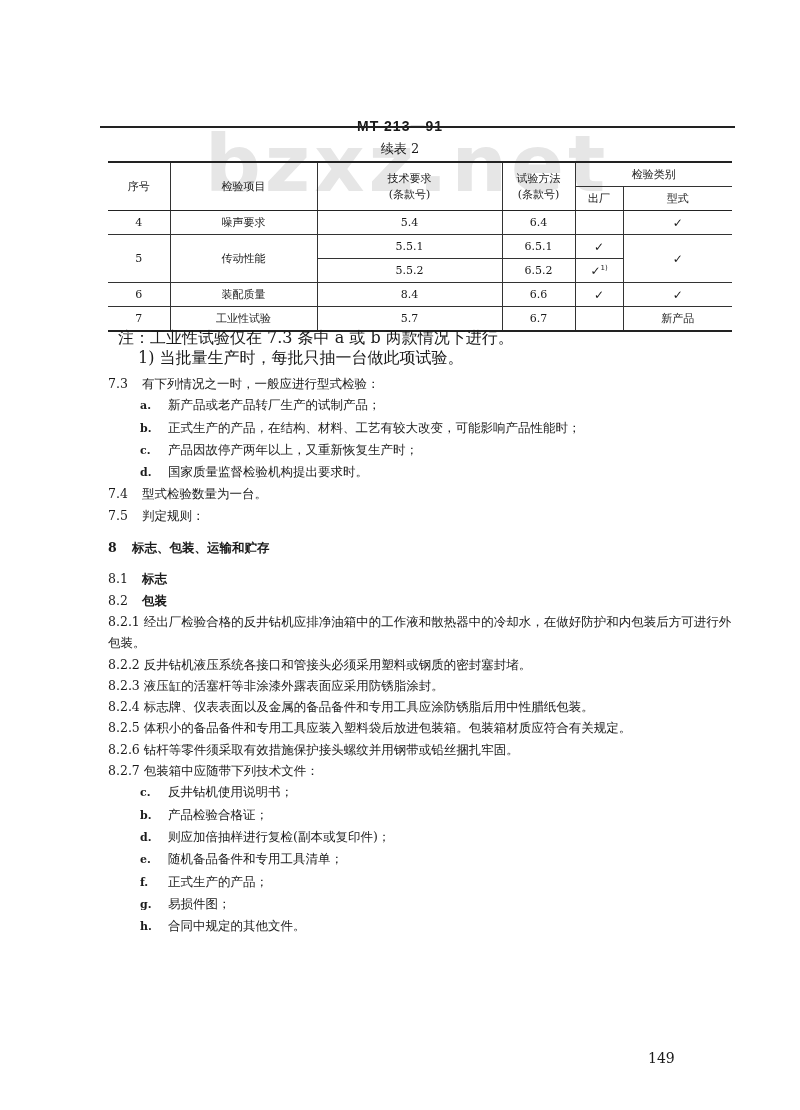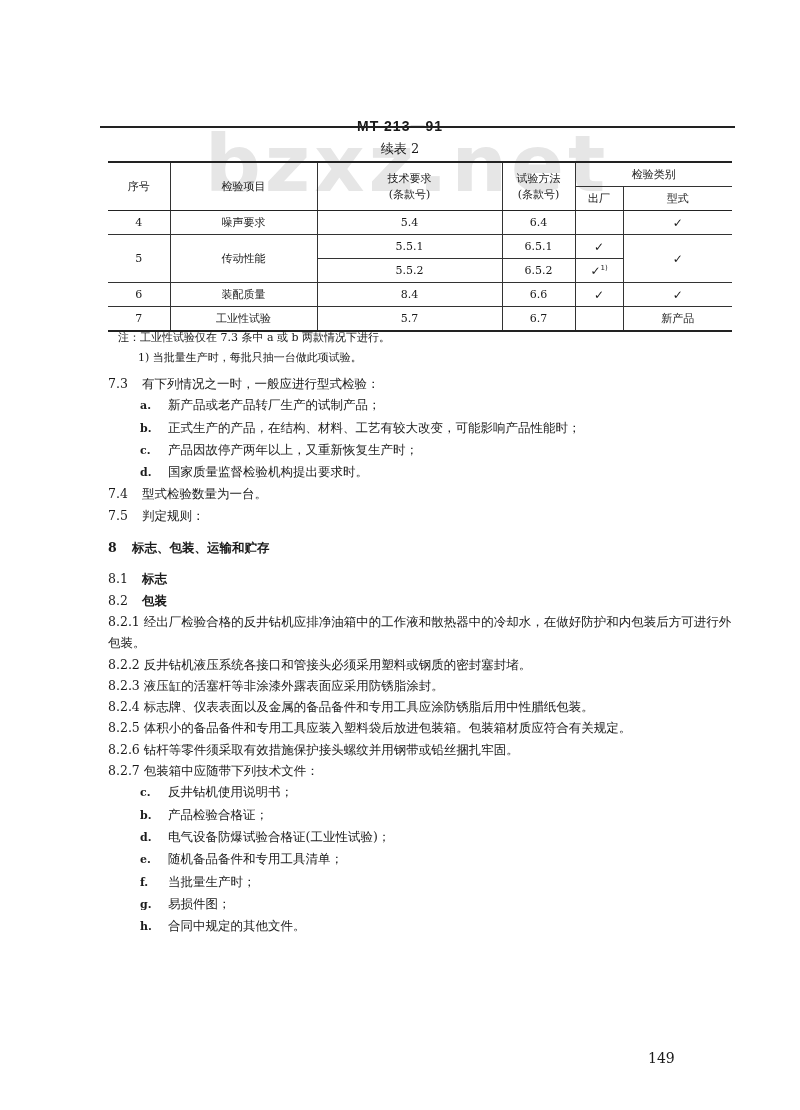--- a/index.html
+++ b/index.html
@@ -26,21 +26,21 @@
   table.spec th, table.spec td {
     border: 1px solid #333; text-align: center; font-weight: normal; padding: 0; height: 23px;
   }
   table.spec { border-top: 2px solid #222; border-bottom: 2px solid #222; }
   table.spec tr > *:first-child { border-left: none; }
   table.spec tr > *:last-child { border-right: none; }
   table.spec thead tr:last-child th, table.spec thead th[rowspan] { border-bottom: 1.5px solid #222; }
   .hdr-two { line-height: 16px; }
   .check { font-family: "DejaVu Sans", sans-serif; font-size: 12px; }
   sup { font-size: 7px; }
-  .notes { left: 118px; top: 328px; font-size: 11px; line-height: 20px; z-index: 2; }
+  .notes { left: 118px; top: 328px; font-size: 16px; line-height: 20px; z-index: 2; }
   .notes .n2 { padding-left: 20px; }
   .body { left: 108px; top: 373px; width: 630px; font-size: 12.5px; line-height: 21.3px; z-index: 2; }
   .body p { margin: 0; }
   .clause-no { display: inline-block; min-width: 30px; margin-right: 4px; }
   .item { padding-left: 32px; }
   .item .lbl { display: inline-block; width: 28px; font-weight: bold; font-size: 11px; }
   .indent { text-indent: 25px; }
   .section { font-weight: bold; margin-top: 11px !important; margin-bottom: 10px !important; }
   .section .clause-no { min-width: 20px; }
   .sub-head b { font-weight: bold; }
@@ -146,20 +146,20 @@
 
   <p><span class="clause-no">8.2.1</span><span>经出厂检验合格的反井钻机应排净油箱中的工作液和散热器中的冷却水，在做好防护和内包装后方可进行外包装。</span></p>
   <p><span class="clause-no">8.2.2</span><span>反井钻机液压系统各接口和管接头必须采用塑料或钢质的密封塞封堵。</span></p>
   <p><span class="clause-no">8.2.3</span><span>液压缸的活塞杆等非涂漆外露表面应采用防锈脂涂封。</span></p>
   <p><span class="clause-no">8.2.4</span><span>标志牌、仪表表面以及金属的备品备件和专用工具应涂防锈脂后用中性腊纸包装。</span></p>
   <p><span class="clause-no">8.2.5</span><span>体积小的备品备件和专用工具应装入塑料袋后放进包装箱。包装箱材质应符合有关规定。</span></p>
   <p><span class="clause-no">8.2.6</span><span>钻杆等零件须采取有效措施保护接头螺纹并用钢带或铅丝捆扎牢固。</span></p>
   <p><span class="clause-no">8.2.7</span><span>包装箱中应随带下列技术文件：</span></p>
   <p class="item"><span class="lbl">c.</span><span>反井钻机使用说明书；</span></p>
   <p class="item"><span class="lbl">b.</span><span>产品检验合格证；</span></p>
-  <p class="item"><span class="lbl">d.</span><span>电气设备防爆试验合格证(工业性试验)；</span></p>
+  <p class="item"><span class="lbl">d.</span><span>则应加倍抽样进行复检(副本或复印件)；</span></p>
   <p class="item"><span class="lbl">e.</span><span>随机备品备件和专用工具清单；</span></p>
-  <p class="item"><span class="lbl">f.</span><span>当批量生产时；</span></p>
+  <p class="item"><span class="lbl">f.</span><span>正式生产的产品；</span></p>
   <p class="item"><span class="lbl">g.</span><span>易损件图；</span></p>
   <p class="item"><span class="lbl">h.</span><span>合同中规定的其他文件。</span></p>
 </div>
 
 <div class="abs page-num">149</div>
 
 </body></html>

